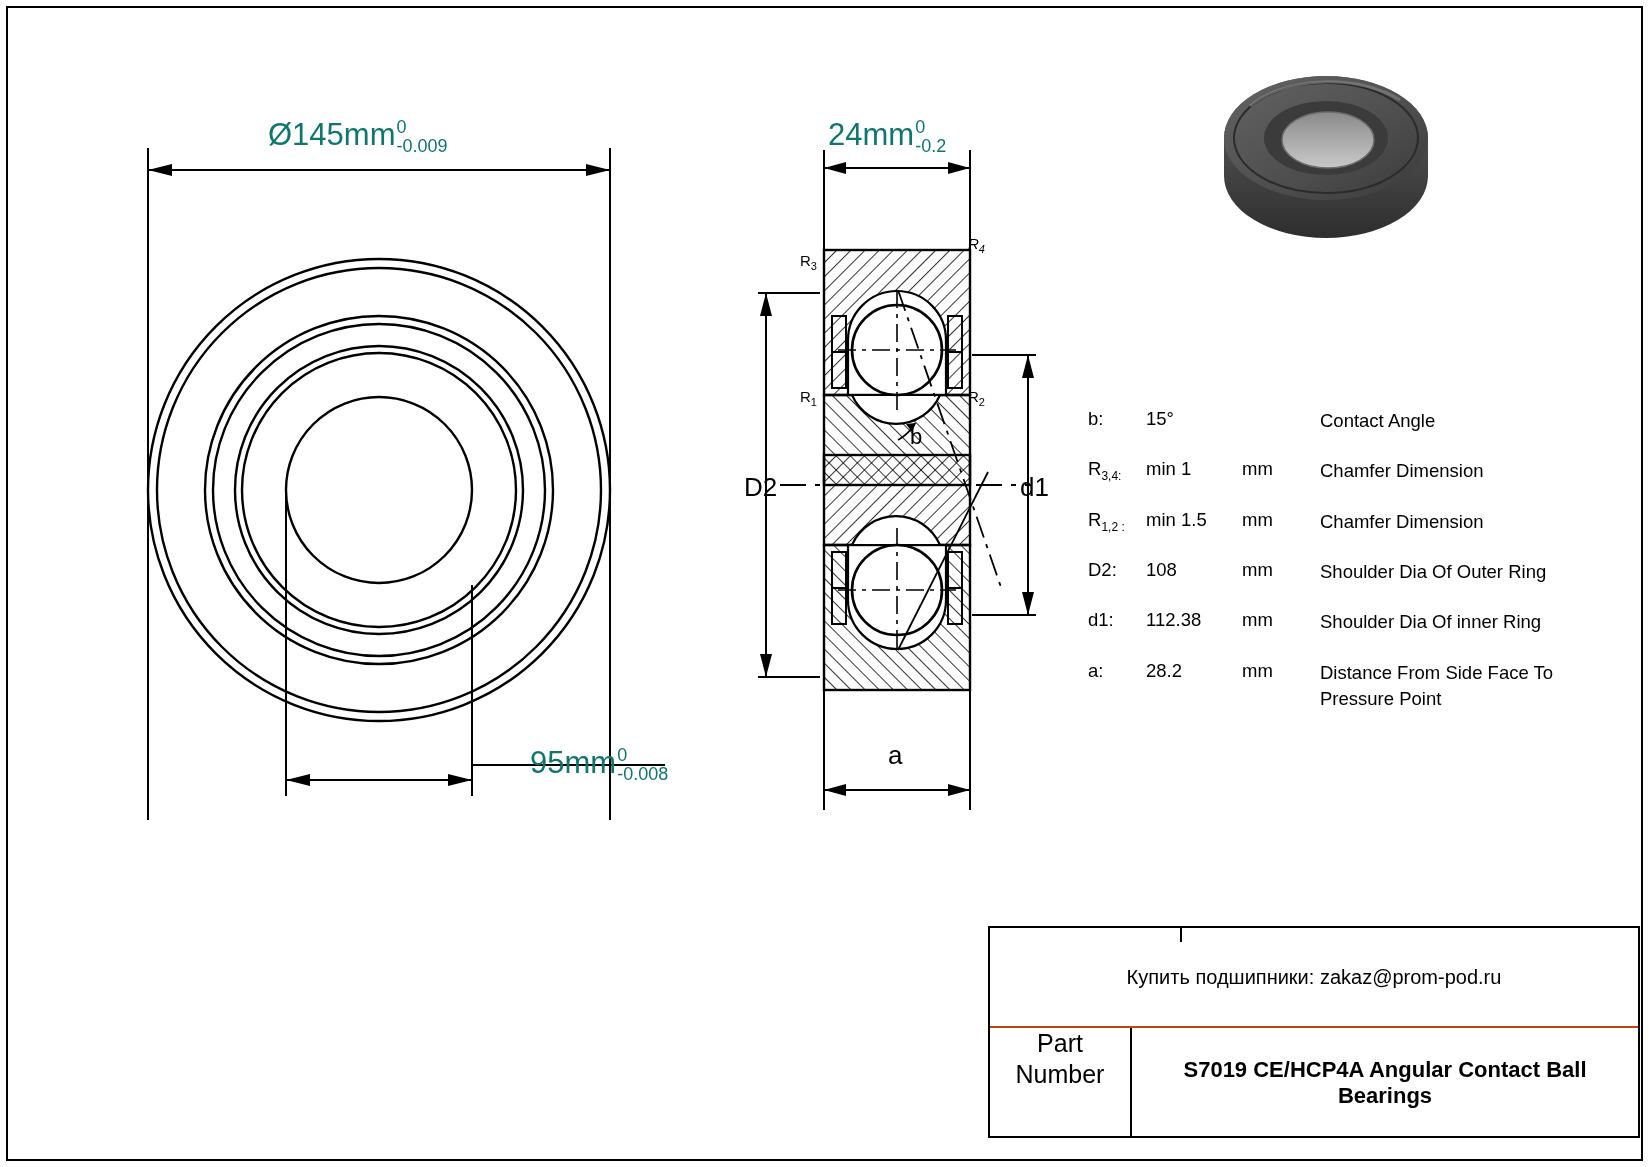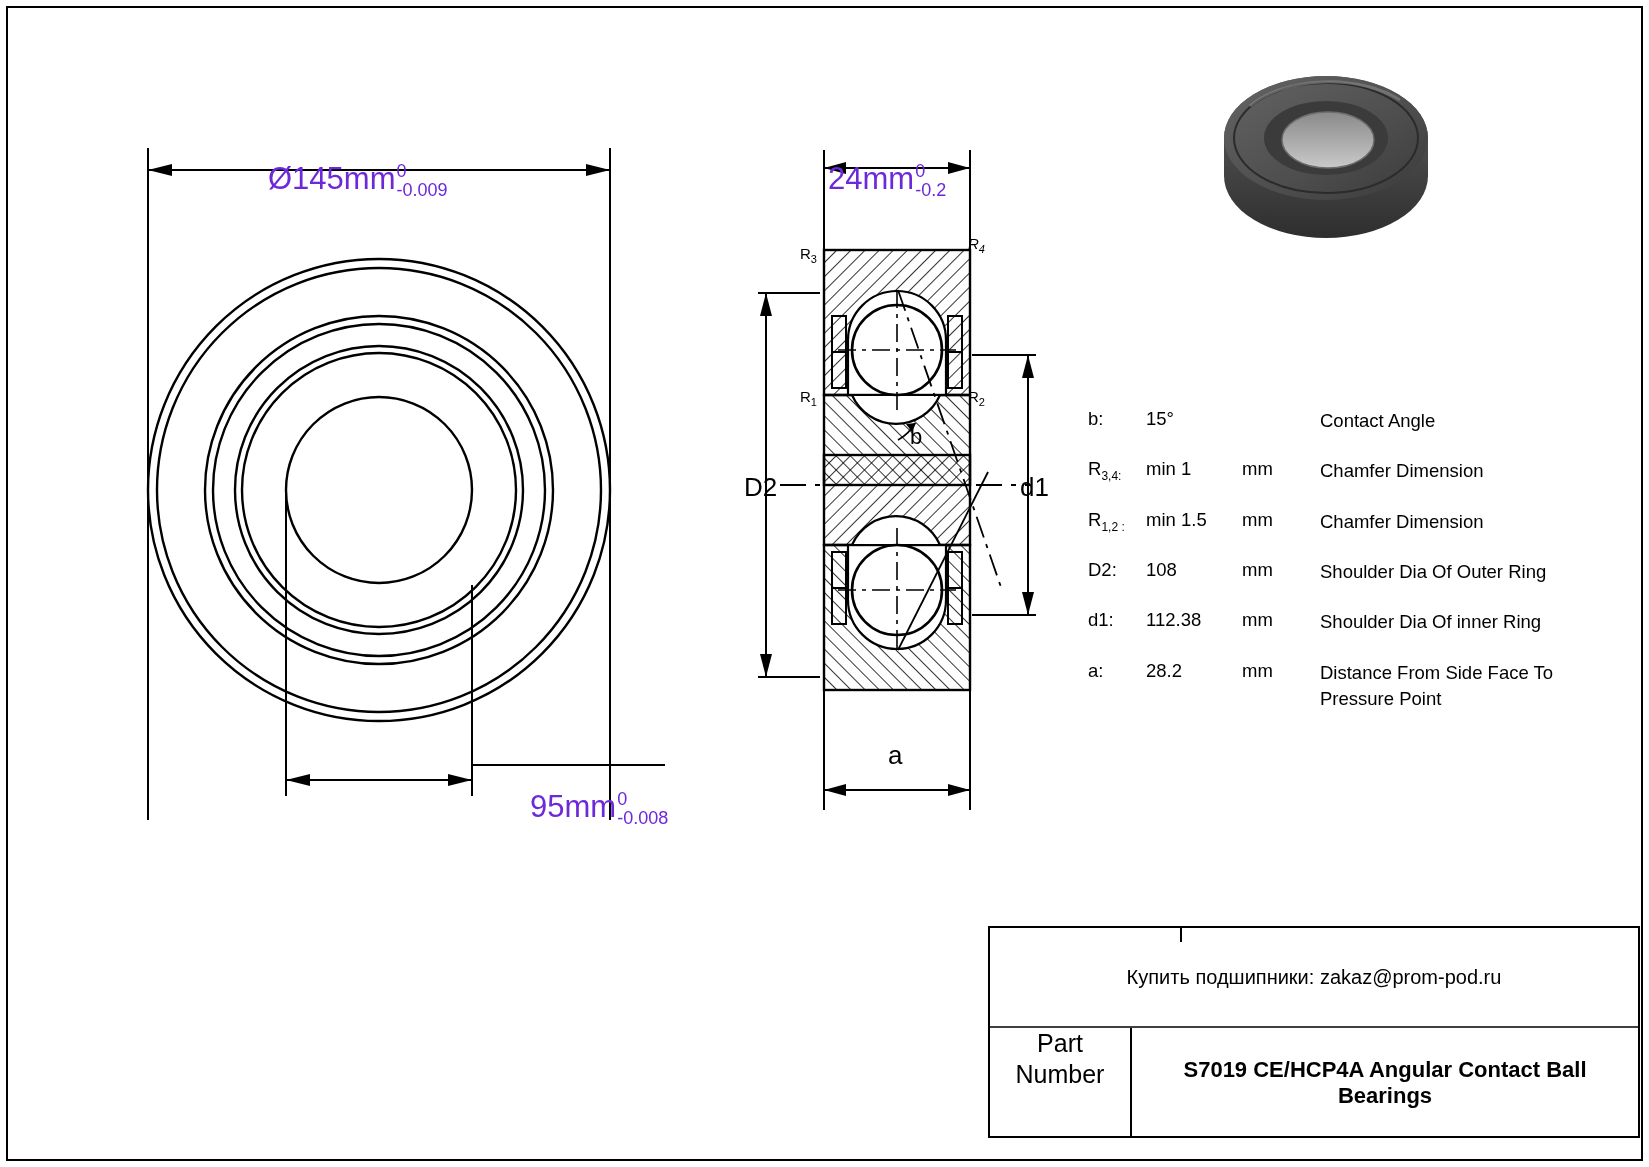--- a/index.html
+++ b/index.html
@@ -26,23 +26,22 @@
     border: 2px solid #000;
     box-sizing: border-box;
   }
   svg { display: block; }
   .abs { position: absolute; }
 
   
   .dim-text {
     position: absolute;
     font-size: 31px;
-    color: #6d28d9;
+    color: #0f766e;
     white-space: nowrap;
-    margin-top: 44px;
   }
   .tol {
     display: inline-block;
     position: relative;
     font-size: 18px;
     line-height: 1.05;
     vertical-align: middle;
     text-align: left;
     margin-left: 1px;
   }
@@ -74,21 +73,21 @@
     position: absolute;
     left: 988px;
     top: 926px;
     width: 652px;
     height: 212px;
     border: 2px solid #000;
     box-sizing: border-box;
   }
   .tb-top {
     height: 98px;
-    border-bottom: 2px solid #404040;
+    border-bottom: 2px solid #c2410c;
     display: flex;
     align-items: center;
     justify-content: center;
     position: relative;
   }
   .tb-tick {
     position: absolute;
     left: 190px;
     top: 0;
     width: 2px;
@@ -269,21 +268,21 @@
       <line x1="84" y1="670" x2="230" y2="670"></line>
     </g>
     <polygon points="84,670 106,664 106,676" fill="#000"></polygon>
     <polygon points="230,670 208,664 208,676" fill="#000"></polygon>
   </svg>
 
   <div class="dim-text" style="left:828px; top:117px;">
     <span>24mm</span><span class="tol"><span class="up">0</span><span class="lo">-0.2</span></span>
   </div>
 
-  <div class="label-small" style="left:800px; top:245px;">R<sub>3</sub></div>
+  <div class="label-small" style="left:800px; top:252px;">R<sub>3</sub></div>
   <div class="label-small" style="left:968px; top:235px;font-style:italic;">R<sub>4</sub></div>
   <div class="label-small" style="left:800px; top:388px;">R<sub>1</sub></div>
   <div class="label-small" style="left:968px; top:388px;">R<sub>2</sub></div>
   <div class="label-plain" style="left:744px; top:472px;">D2</div>
   <div class="label-plain" style="left:1020px; top:472px;">d1</div>
   <div class="label-plain" style="left:888px; top:740px;">a</div>
   <div class="label-plain" style="left:910px; top:424px; font-size:22px;">b</div>
 
   <svg class="abs" style="left:1210px; top:60px;" width="230" height="230">
     <defs>

